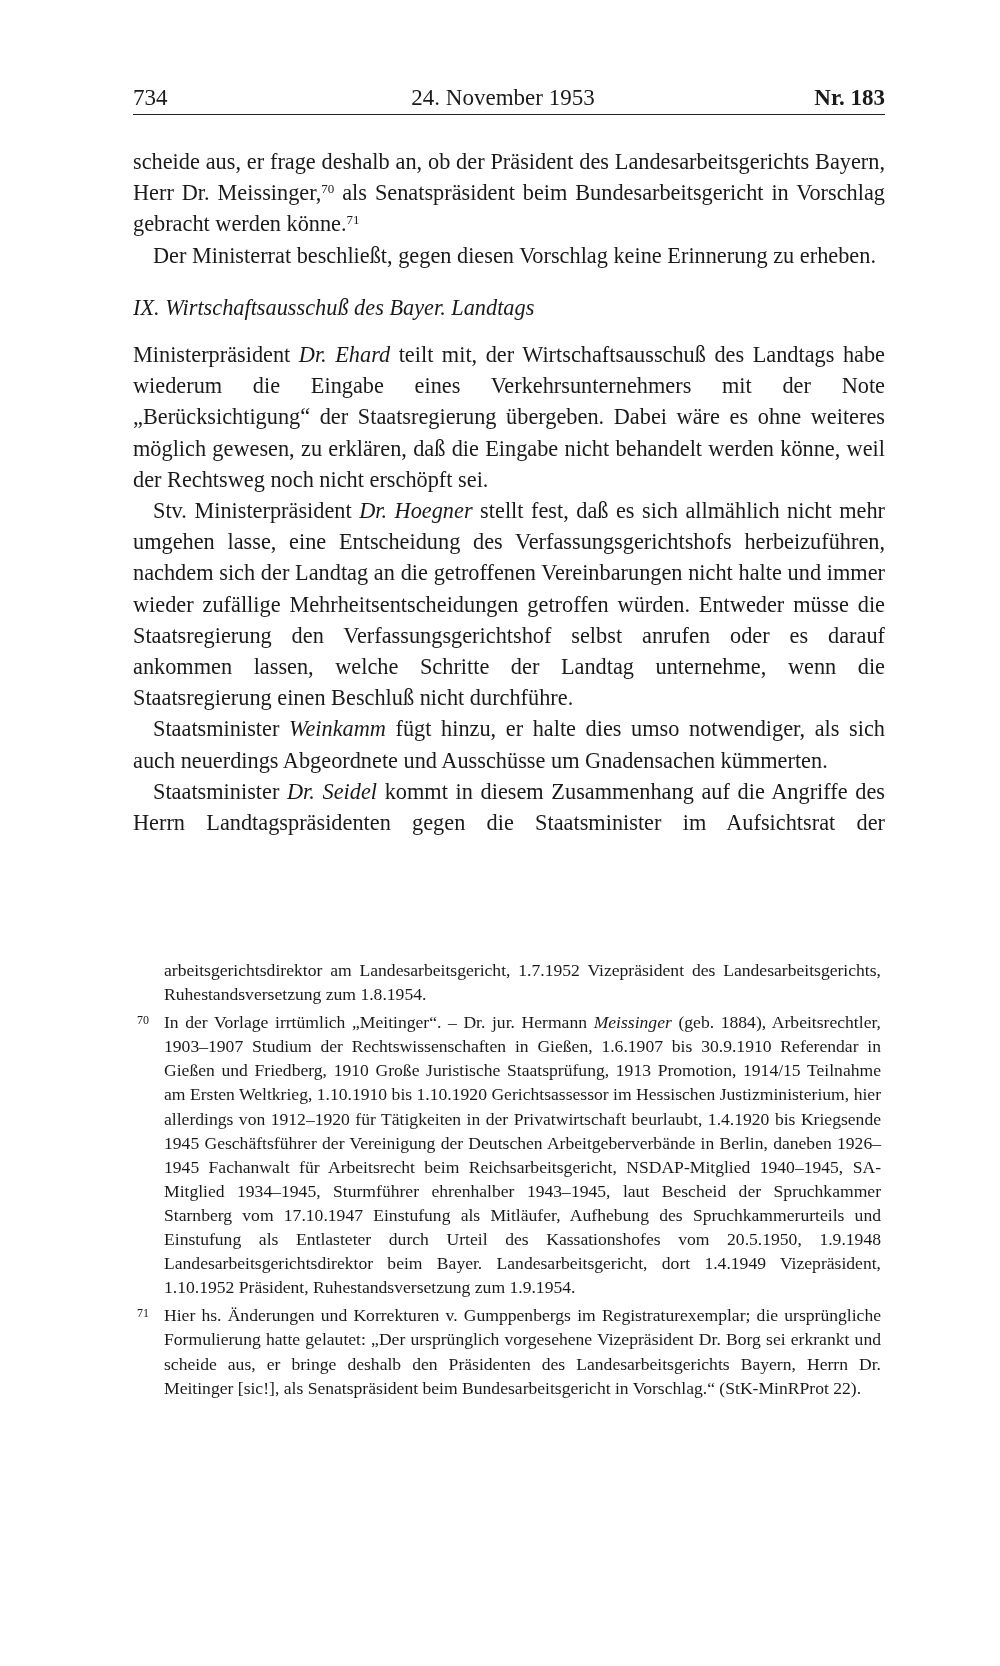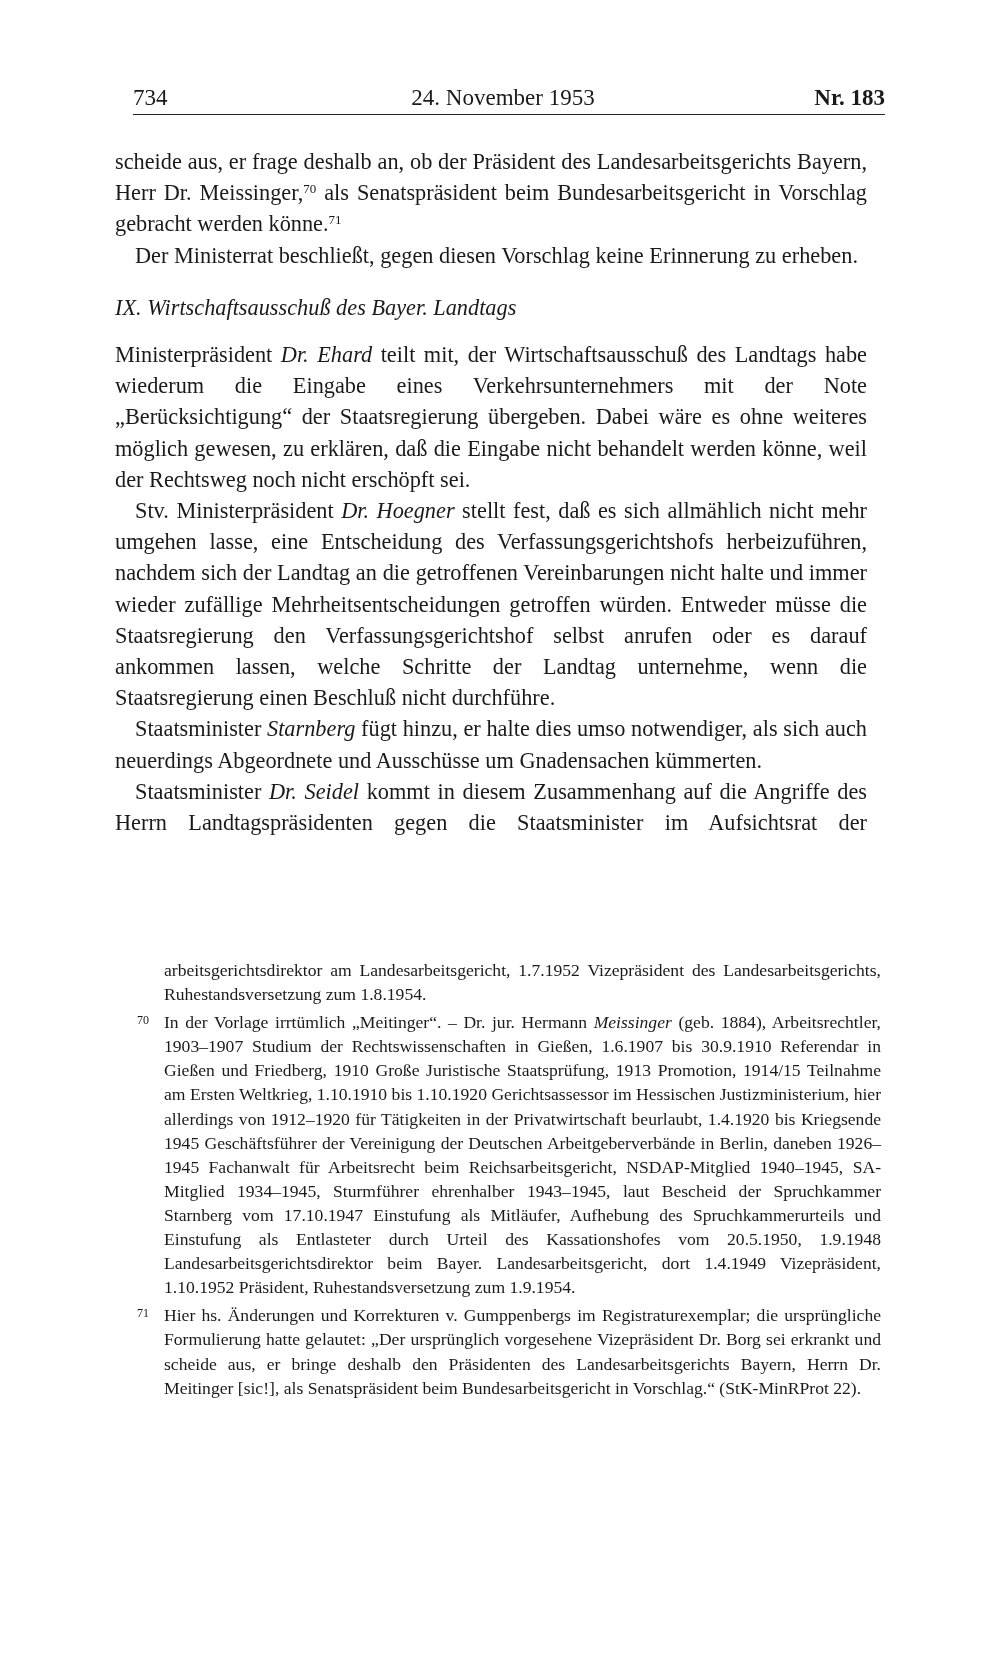--- a/index.html
+++ b/index.html
@@ -11,21 +11,21 @@
   .header {
     position: absolute; left: 133px; top: 82px; width: 752px; height: 32px;
     border-bottom: 1.5px solid #222;
     font-size: 23px; line-height: 32px;
   }
   .header .left { position: absolute; left: 0; top: 0; }
   .header .center { position: absolute; left: 0; right: 12px; top: 0; text-align: center; }
   .header .right { position: absolute; right: 0; top: 0; font-weight: bold; }
 
   .main {
-    position: absolute; left: 115px; top: 146px; width: 752px;
+    position: absolute; left: 133px; top: 146px; width: 752px;
     font-size: 22.3px; line-height: 31.2px;
   }
   .main p { margin: 0; text-align: justify; text-align-last: left; hyphens: manual; }
   .main p.indent { text-indent: 20px; }
   .main h2 {
     margin: 21px 0 5px 0; font-weight: normal; font-style: italic;
     font-size: 22.3px; line-height: 31.2px;
   }
   .main p.after-h { margin-top: 16px; }
   sup { font-size: 13px; line-height: 0; vertical-align: 7px; }
@@ -53,21 +53,21 @@
   <p><span>scheide aus, er frage deshalb an, ob der Präsident des Landesarbeitsgerichts Bayern, Herr Dr. Meissinger,</span><sup>70</sup><span> als Senatspräsident beim Bundesarbeitsgericht in Vorschlag gebracht werden könne.</span><sup>71</sup></p>
 
   <p class="indent">Der Ministerrat beschließt, gegen diesen Vorschlag keine Erinnerung zu erheben.</p>
 
   <h2>IX. Wirtschaftsausschuß des Bayer. Landtags</h2>
 
   <p class="after-h"><span>Ministerpräsident </span><em>Dr. Ehard</em><span> teilt mit, der Wirtschaftsausschuß des Land­tags habe wiederum die Eingabe eines Verkehrsunternehmers mit der Note „Berücksichtigung“ der Staatsregierung übergeben. Dabei wäre es ohne weiteres möglich gewesen, zu erklären, daß die Eingabe nicht behandelt werden könne, weil der Rechtsweg noch nicht erschöpft sei.</span></p>
 
   <p class="indent"><span>Stv. Ministerpräsident </span><em>Dr. Hoegner</em><span> stellt fest, daß es sich allmählich nicht mehr umgehen lasse, eine Entscheidung des Verfassungsgerichtshofs herbeizu­führen, nachdem sich der Landtag an die getroffenen Vereinbarungen nicht halte und immer wieder zufällige Mehrheitsentscheidungen getroffen würden. Entweder müsse die Staatsregierung den Verfassungsgerichtshof selbst anrufen oder es darauf ankommen lassen, welche Schritte der Landtag unternehme, wenn die Staatsregierung einen Beschluß nicht durchführe.</span></p>
 
-  <p class="indent"><span>Staatsminister </span><em>Starnberg</em><span> fügt hinzu, er halte dies umso notwendiger, als sich auch neuerdings Abgeordnete und Ausschüsse um Gnadensachen kümmerten.</span></p>
+  <p class="indent"><span>Staatsminister </span><em>Weinkamm</em><span> fügt hinzu, er halte dies umso notwendiger, als sich auch neuerdings Abgeordnete und Ausschüsse um Gnadensachen kümmerten.</span></p>
 
   <p class="indent" style="text-align-last: justify;"><span>Staatsminister </span><em>Dr. Seidel</em><span> kommt in diesem Zusammenhang auf die Angriffe des Herrn Landtagspräsidenten gegen die Staatsminister im Aufsichtsrat der</span></p>
 </div>
 
 <div class="footnotes">
   <p class="fn">arbeitsgerichtsdirektor am Landesarbeitsgericht, 1.7.1952 Vizepräsident des Landesarbeitsge­richts, Ruhestandsversetzung zum 1.8.1954.</p>
 
   <p class="fn">
     <span class="num">70</span><span>In der Vorlage irrtümlich „Meitinger“. – Dr. jur. Hermann </span><em>Meissinger</em><span> (geb. 1884), Arbeits­rechtler, 1903–1907 Studium der Rechtswissenschaften in Gießen, 1.6.1907 bis 30.9.1910 Referendar in Gießen und Friedberg, 1910 Große Juristische Staatsprüfung, 1913 Promo­tion, 1914/15 Teilnahme am Ersten Weltkrieg, 1.10.1910 bis 1.10.1920 Gerichtsassessor im Hessischen Justizministerium, hier allerdings von 1912–1920 für Tätigkeiten in der Privat­wirtschaft beurlaubt, 1.4.1920 bis Kriegsende 1945 Geschäftsführer der Vereinigung der Deutschen Arbeitgeberverbände in Berlin, daneben 1926–1945 Fachanwalt für Arbeitsrecht beim Reichsarbeitsgericht, NSDAP-Mitglied 1940–1945, SA-Mitglied 1934–1945, Sturm­führer ehrenhalber 1943–1945, laut Bescheid der Spruchkammer Starnberg vom 17.10.1947 Einstufung als Mitläufer, Aufhebung des Spruchkammerurteils und Einstufung als Entlas­teter durch Urteil des Kassationshofes vom 20.5.1950, 1.9.1948 Landesarbeitsgerichtsdi­rektor beim Bayer. Landesarbeitsgericht, dort 1.4.1949 Vizepräsident, 1.10.1952 Präsident, Ruhestandsversetzung zum 1.9.1954.</span>
   </p>

